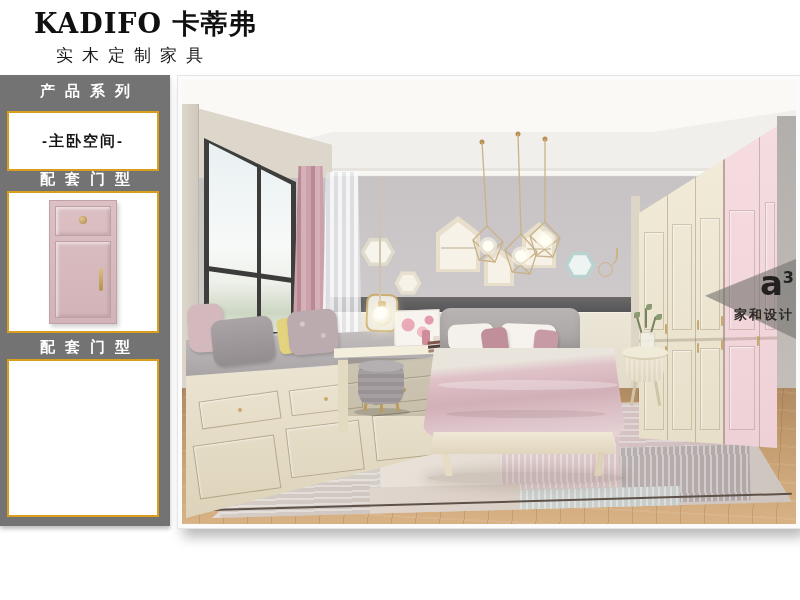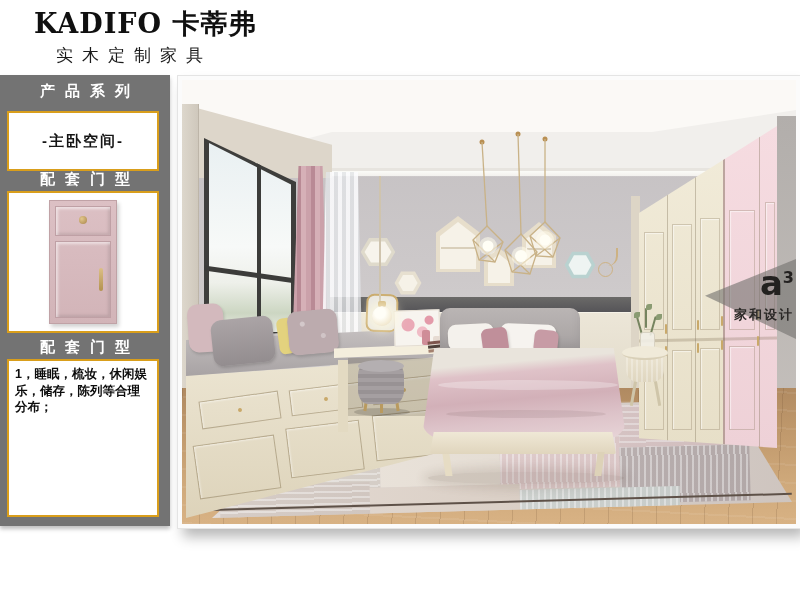--- a/index.html
+++ b/index.html
@@ -265,21 +265,20 @@
         <div class="door-drawer">
           <div class="door-knob"></div>
         </div>
         <div class="door-panel">
           <div class="door-handle"></div>
         </div>
       </div>
     </div>
     <div class="abs side-label lab3">配套门型</div>
     <div class="abs side-box box3">
-      <p class="sp-line">1，睡眠，梳妆，休闲娱乐，储存，陈列等合理分布；</p>
     </div>
   </div>
 
   <div class="abs photo">
     <div class="scene">
       <div class="abs back-wall"></div>
       <div class="abs ceiling"></div>
       <div class="abs ceiling-tray"></div>
       <div class="abs cornice"></div>
       <div class="abs led"></div>

